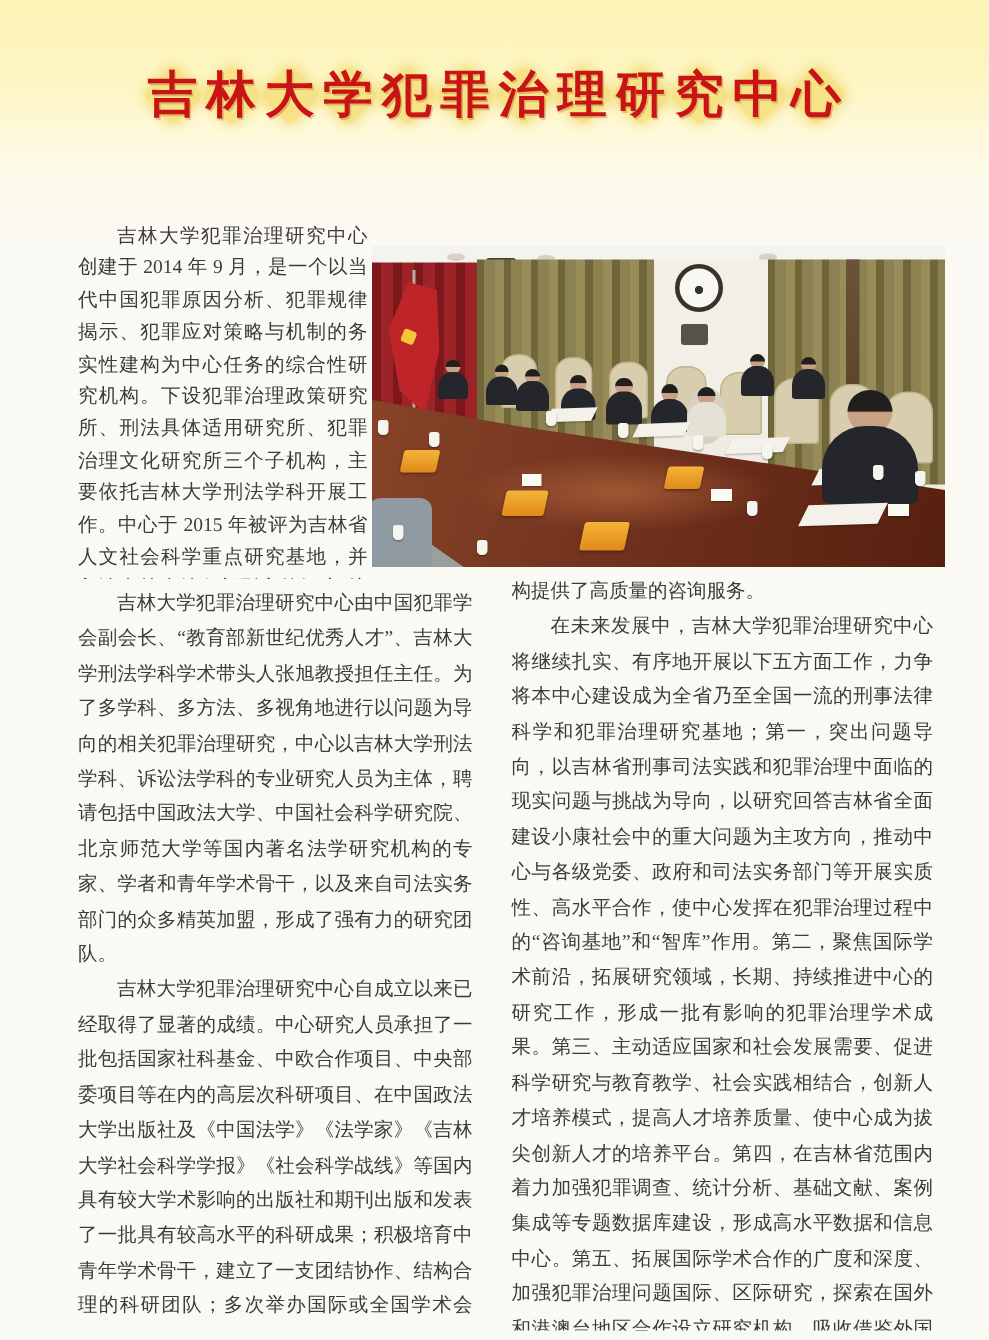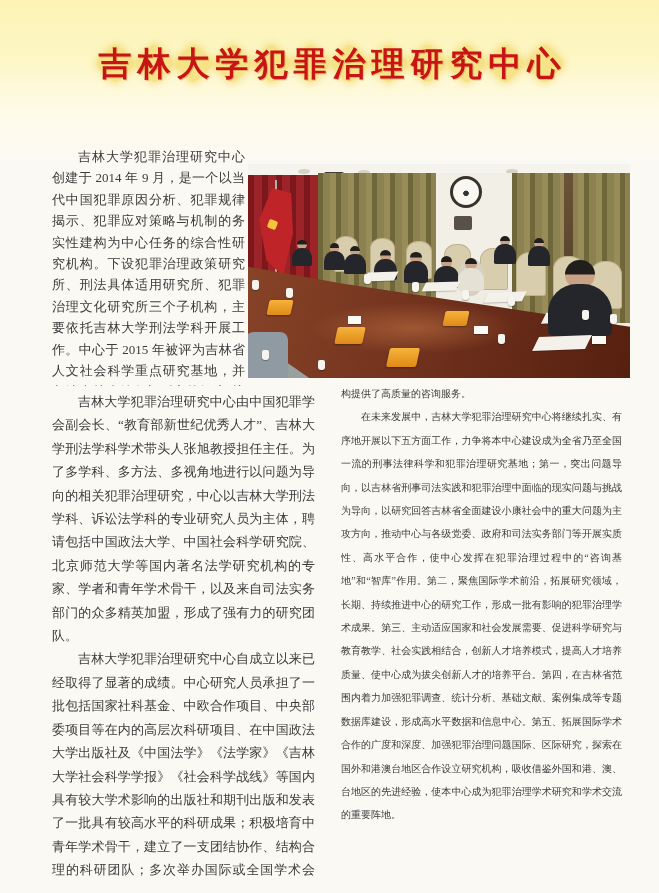--- a/index.html
+++ b/index.html
@@ -18,21 +18,21 @@
     box-shadow:0 0 7px 2px rgba(244,222,130,.9);}
   .subtitle{margin:14px 0 0 0;text-align:center;font-family:"Liberation Sans","DejaVu Sans",sans-serif;
     font-size:26px;font-weight:normal;color:#1f1f1f;letter-spacing:2px;}
 
   
   .col{position:absolute;text-align:justify;color:#3b3b3b;overflow:hidden;}
   .col p{margin:0;text-indent:2em;}
   .col p.no-indent{text-indent:0;}
   .col-narrow{left:52px;top:146px;width:193px;height:240px;font-size:13px;line-height:21.4px;}
   .col-left{left:52px;top:390px;width:263px;height:496px;font-size:13px;line-height:23.4px;}
-  .col-right{left:341px;top:382px;width:281px;height:505px;font-size:10px;line-height:23.4px;}
+  .col-right{left:341px;top:382px;width:281px;height:505px;font-size:13px;line-height:23.4px;}
 
   
   .photo{position:absolute;left:248px;top:164px;width:382px;height:214px;background:#efece3;overflow:hidden;}
   .abs{position:absolute;}
   .ceiling{left:0;top:0;width:382px;height:16px;background:#f5f3ed;}
   .light{width:12px;height:5px;border-radius:50%;background:#d6d1c2;}
   .speaker{left:76px;top:8px;width:20px;height:15px;background:#423d36;border-radius:2px;}
   .curtain-red{left:0;top:11px;width:70px;height:140px;
     background:repeating-linear-gradient(90deg,#7c171c 0 6px,#9c2428 6px 14px);}
   .flagpole{left:27px;top:16px;width:2px;height:104px;background:#b5aea2;}

